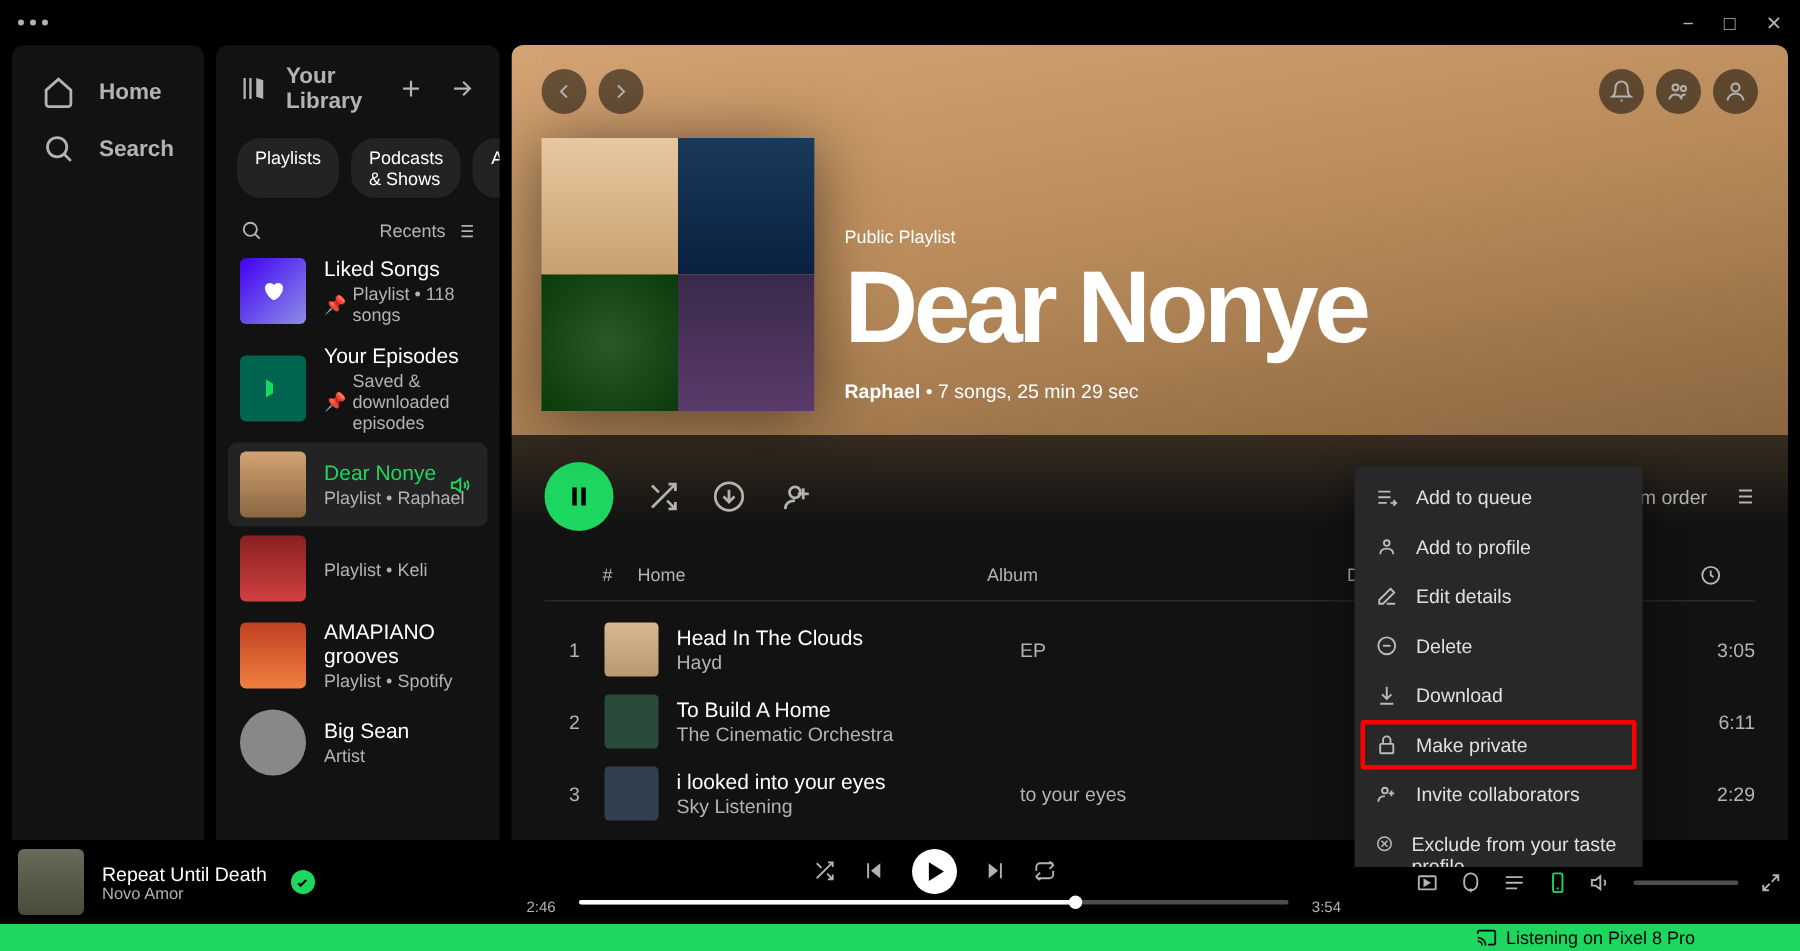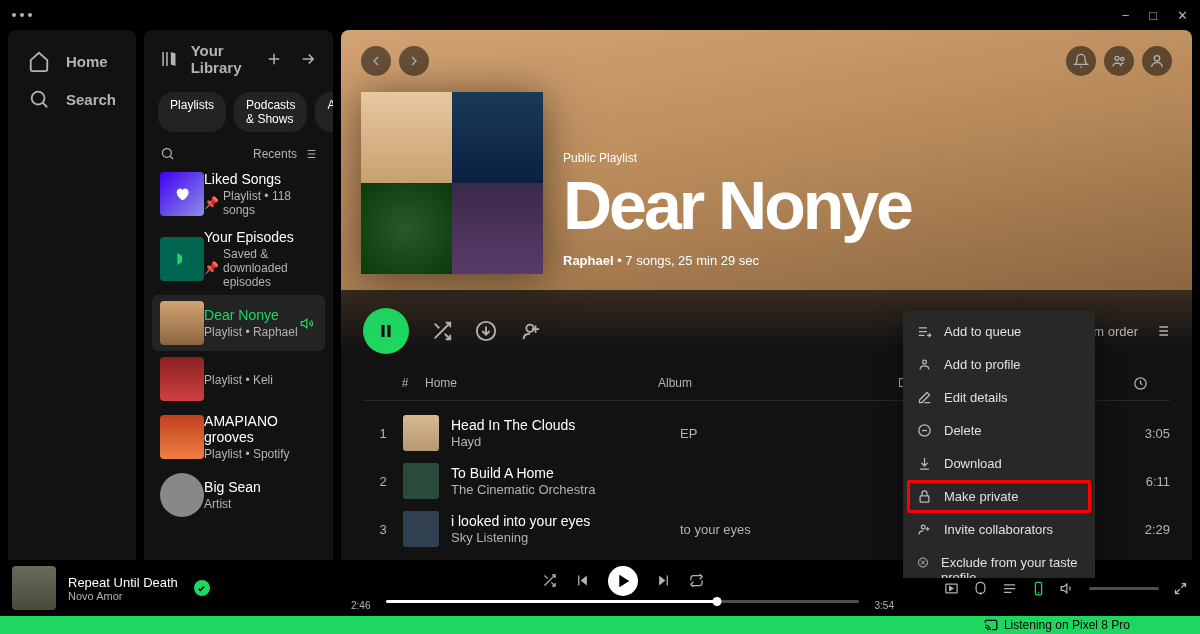--- a/index.html
+++ b/index.html
@@ -15,21 +15,21 @@
 .navitem svg{width:22px;height:22px}
 .navlabel{font-size:15px;font-weight:600}
 .libbox{background:#121212;border-radius:8px;flex:1;display:flex;flex-direction:column;overflow:hidden}
 .libhead{display:flex;align-items:center;justify-content:space-between;padding:12px 16px;color:#b3b3b3}
 .libhead-left{display:flex;align-items:center;gap:12px}
 .libhead-right{display:flex;gap:16px;color:#b3b3b3}
 .chips{display:flex;gap:8px;padding:4px 14px 10px}
 .chip{background:#232323;color:#fff;padding:6px 12px;border-radius:16px;font-size:12px;cursor:pointer}
 .libfilter{display:flex;justify-content:space-between;align-items:center;padding:4px 16px;color:#b3b3b3;font-size:12px}
 .liblist{overflow-y:auto;flex:1;padding:0 8px}
-.libitem{display:flex;align-items:center;padding:6px 8px;border-radius:6px;cursor:pointer;position:relative}
+.libitem{display:flex;align-items:center;gap:12px;padding:6px 8px;border-radius:6px;cursor:pointer;position:relative}
 .libitem.active{background:#232323}
 .libcover{width:44px;height:44px;border-radius:4px;flex-shrink:0}
 .libinfo{flex:1;min-width:0}
 .libtitle{font-size:14px;color:#fff;margin-bottom:2px}
 .libtitle.green{color:#1ed760}
 .libsub{font-size:12px;color:#b3b3b3;display:flex;align-items:center;gap:4px}
 .pin{color:#1ed760}
 .speaker-ind{position:absolute;right:10px;color:#1ed760}
 .content{flex:1;background:#121212;border-radius:8px;overflow:hidden;position:relative}
 .hero{background:linear-gradient(170deg,#d4a373 0%,#b88a5a 50%,#8a6640 100%);height:260px;padding:16px 20px;position:relative}

